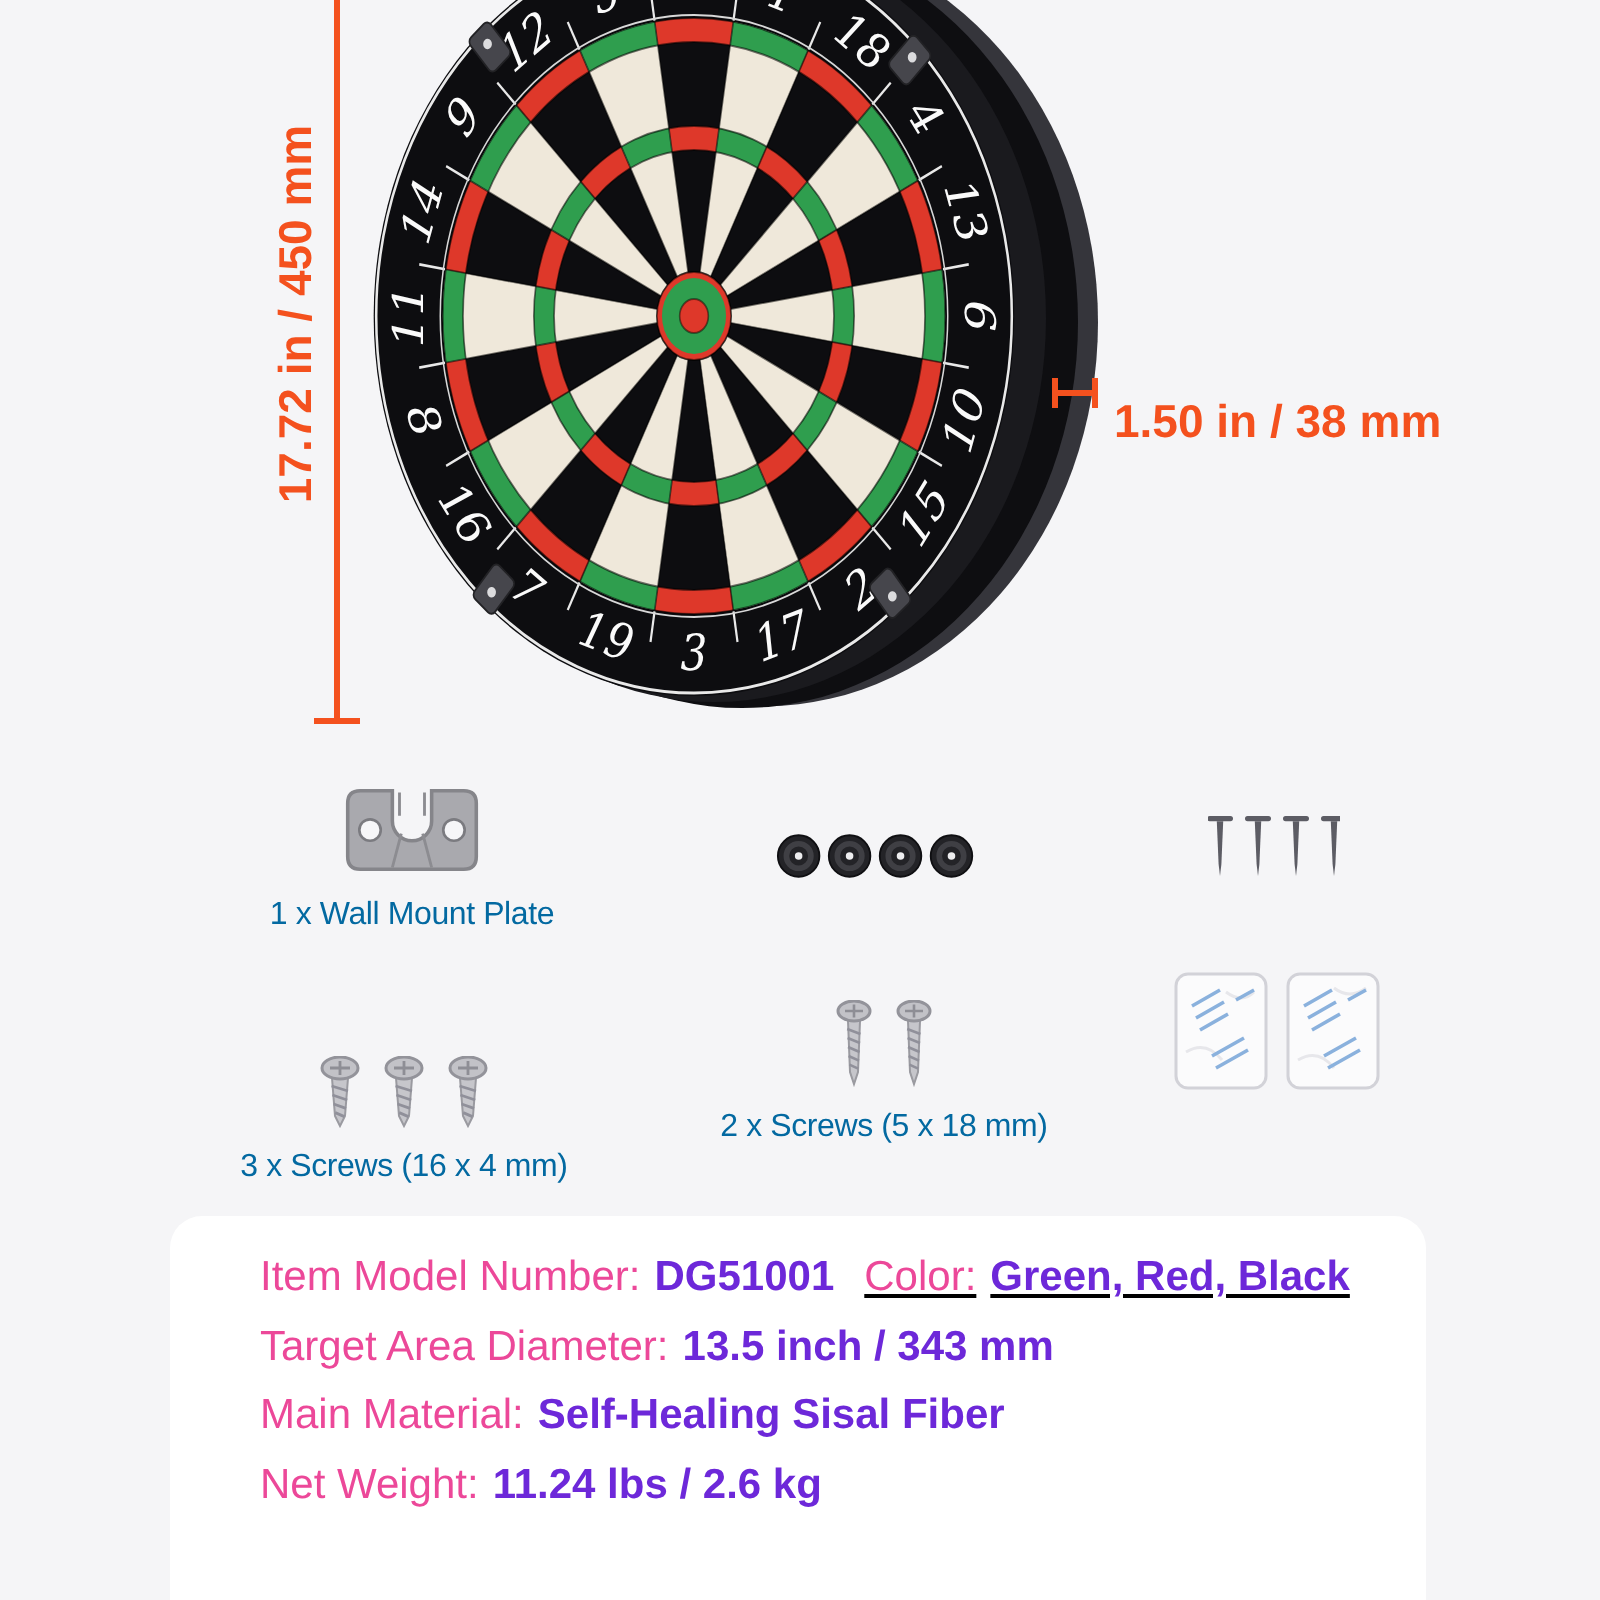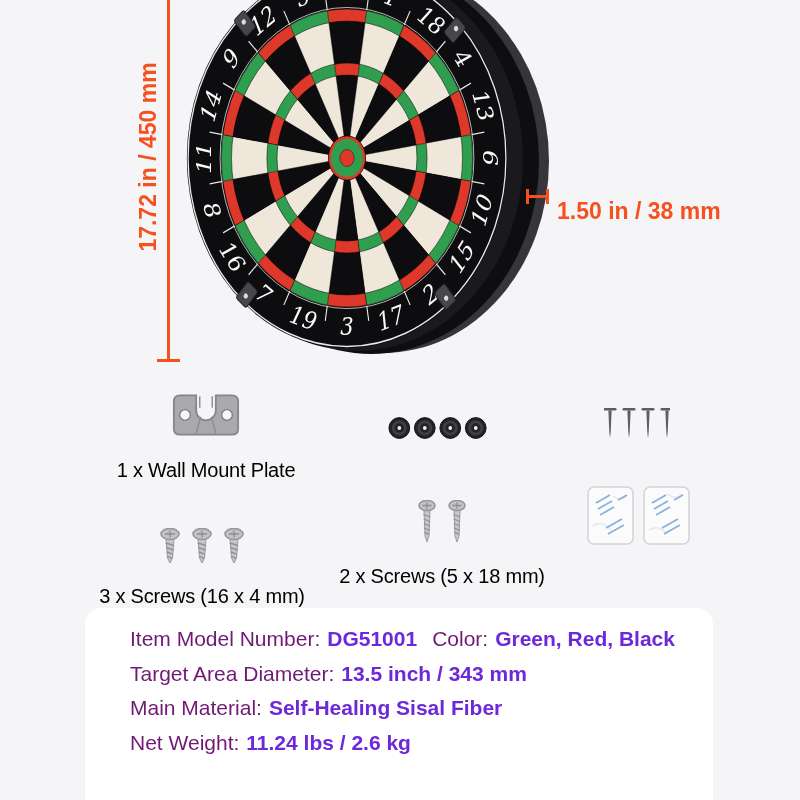--- a/index.html
+++ b/index.html
@@ -14,29 +14,29 @@
   .dim-v-line{position:absolute;left:167px;top:0;width:3px;height:360px;background:#f4511e;}
   .dim-v-cap{position:absolute;left:157px;top:359px;width:23px;height:3px;background:#f4511e;}
   .dim-height-label{left:148px;top:157px;transform:translate(-50%,-50%) rotate(-90deg);}
   .depth-bracket{position:absolute;left:526px;top:188px;}
   .dim-depth-label{left:557px;top:211px;transform:translateY(-50%);}
 
   
   .acc{position:absolute;width:280px;margin-left:-140px;text-align:center;}
   .acc-icon{height:50px;display:flex;align-items:flex-end;justify-content:center;}
   .acc.row2 .acc-icon{height:62px;}
-  .acc-label{margin-top:18px;font-size:20px;line-height:24px;color:#000000;letter-spacing:-0.2px;}
+  .acc-label{margin-top:6px;font-size:16px;line-height:24px;color:#0369a1;letter-spacing:-0.2px;}
 
   
   .spec-card{position:absolute;left:85px;top:608px;width:628px;height:220px;
              background:#ffffff;border-radius:16px;padding:14px 0 0 45px;box-sizing:border-box;}
   .spec-row{font-size:21px;line-height:34.5px;white-space:nowrap;}
-  .spec-label{color:#701a75;}
+  .spec-label{color:#ec4899;}
   .spec-value{color:#6d28d9;font-weight:700;margin-left:7px;}
-  .spec-pair2{margin-left:15px;}
+  .spec-pair2{margin-left:15px;text-decoration:underline;}
 </style>
 </head>
 <body>
 
 <div class="page">
 
   <svg id="board-svg" width="800" height="380" viewBox="0 0 800 380">
       <g transform="translate(347,158)">
         <ellipse cx="36" cy="3" rx="166" ry="192" fill="#35353b"></ellipse>
         <ellipse cx="24" cy="3" rx="168" ry="193" fill="#0e0e11"></ellipse>

